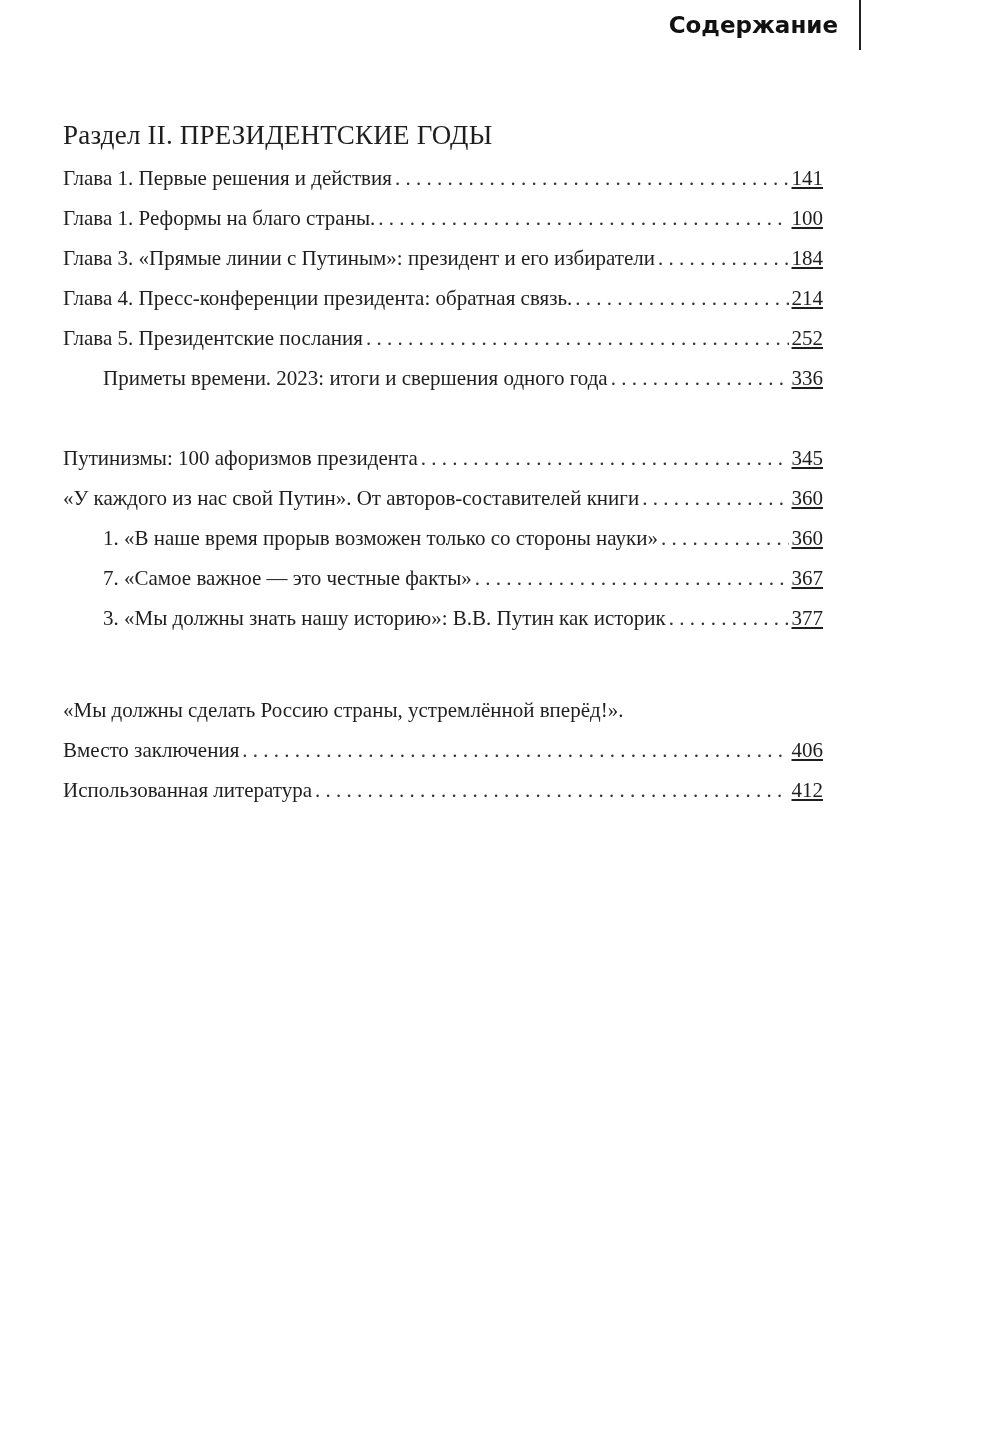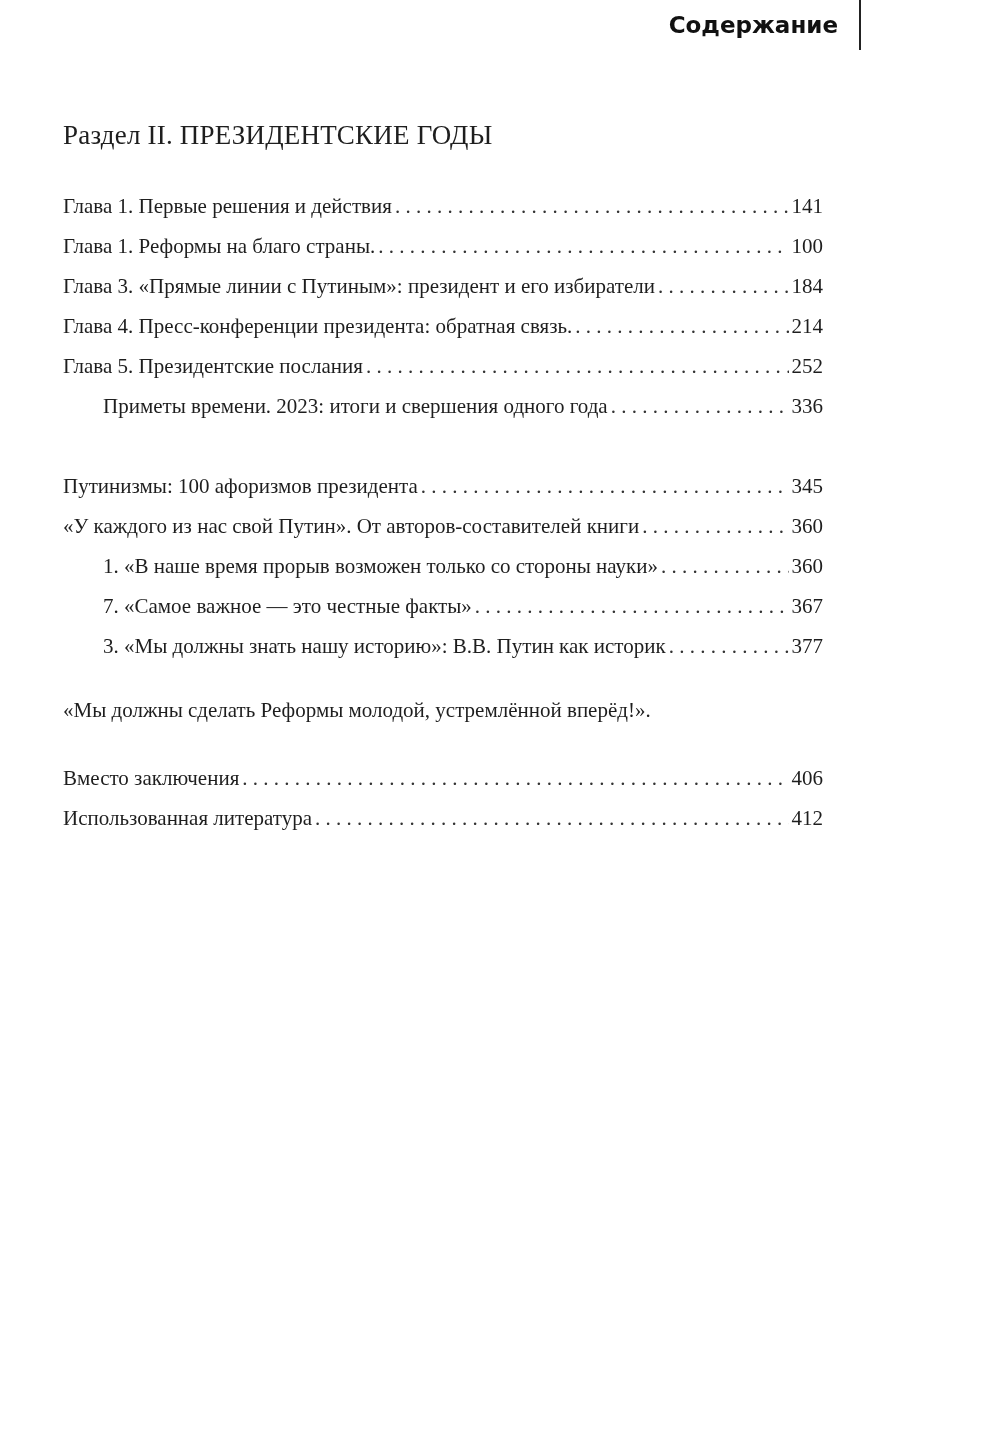--- a/index.html
+++ b/index.html
@@ -18,30 +18,30 @@
   }
   .toc { position: absolute; left: 63px; top: 118px; width: 760px; }
   .section-title {
     font-size: 27px; height: 40px; line-height: 34px; letter-spacing: 0.2px;
   }
   .row {
     display: flex; align-items: baseline; height: 40px; line-height: 40px;
     font-size: 21px; white-space: nowrap;
   }
   .row.indent { padding-left: 40px; }
-  .row .label { flex: 0 0 auto; margin-top: 28px; }
+  .row .label { flex: 0 0 auto; }
   .row .dots {
     flex: 1 1 auto; overflow: hidden; margin: 0 3px;
     letter-spacing: 4.2px; color: #333;
   }
   .row .dots::before {
     content: ". . . . . . . . . . . . . . . . . . . . . . . . . . . . . . . . . . . . . . . . . . . . . . . . . . . . . . . . . . . . . . . . . . . . . . . . . . . . . . . . . . . . .";
     letter-spacing: 0;
   }
-  .row .page { flex: 0 0 auto; }
+  .row .page { flex: 0 0 auto; text-decoration: underline; }
   .plain-line { height: 40px; line-height: 40px; font-size: 21px; white-space: nowrap; }
   .gap { height: 40px; }
   .gap-lg { height: 52px; }
 </style>
 </head>
 <body>
 
 <div class="header-title">Содержание</div>
 <div class="header-rule"></div>
 
@@ -102,21 +102,21 @@
     <span class="page">367</span>
   </div>
   <div class="row indent">
     <span class="label">3. «Мы должны знать нашу историю»: В.В. Путин как историк</span>
     <span class="dots"></span>
     <span class="page">377</span>
   </div>
 
   <div class="gap-lg"></div>
 
-  <div class="plain-line">«Мы должны сделать Реформы молодой, устремлённой вперёд!».</div>
+  <div class="plain-line">«Мы должны сделать Россию страны, устремлённой вперёд!».</div>
   <div class="row">
     <span class="label">Вместо заключения</span>
     <span class="dots"></span>
     <span class="page">406</span>
   </div>
   <div class="row">
     <span class="label">Использованная литература</span>
     <span class="dots"></span>
     <span class="page">412</span>
   </div>

